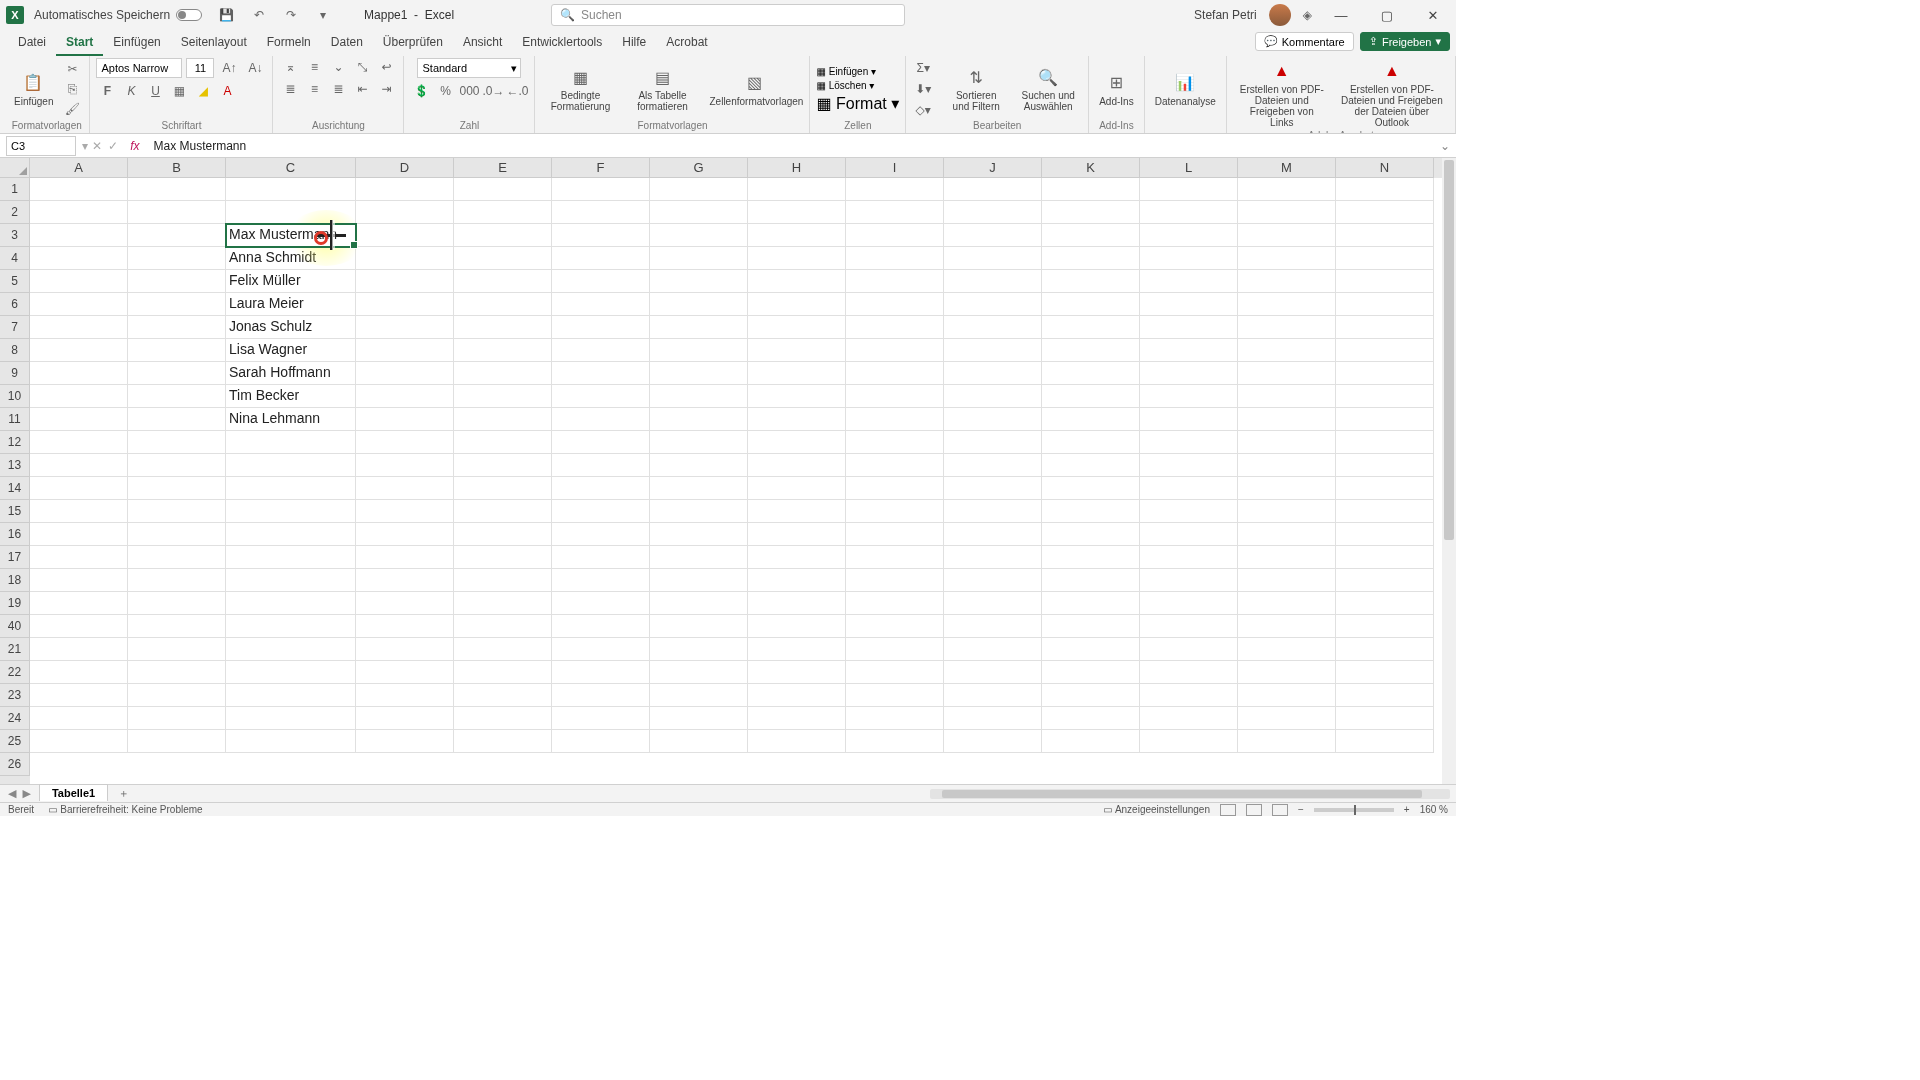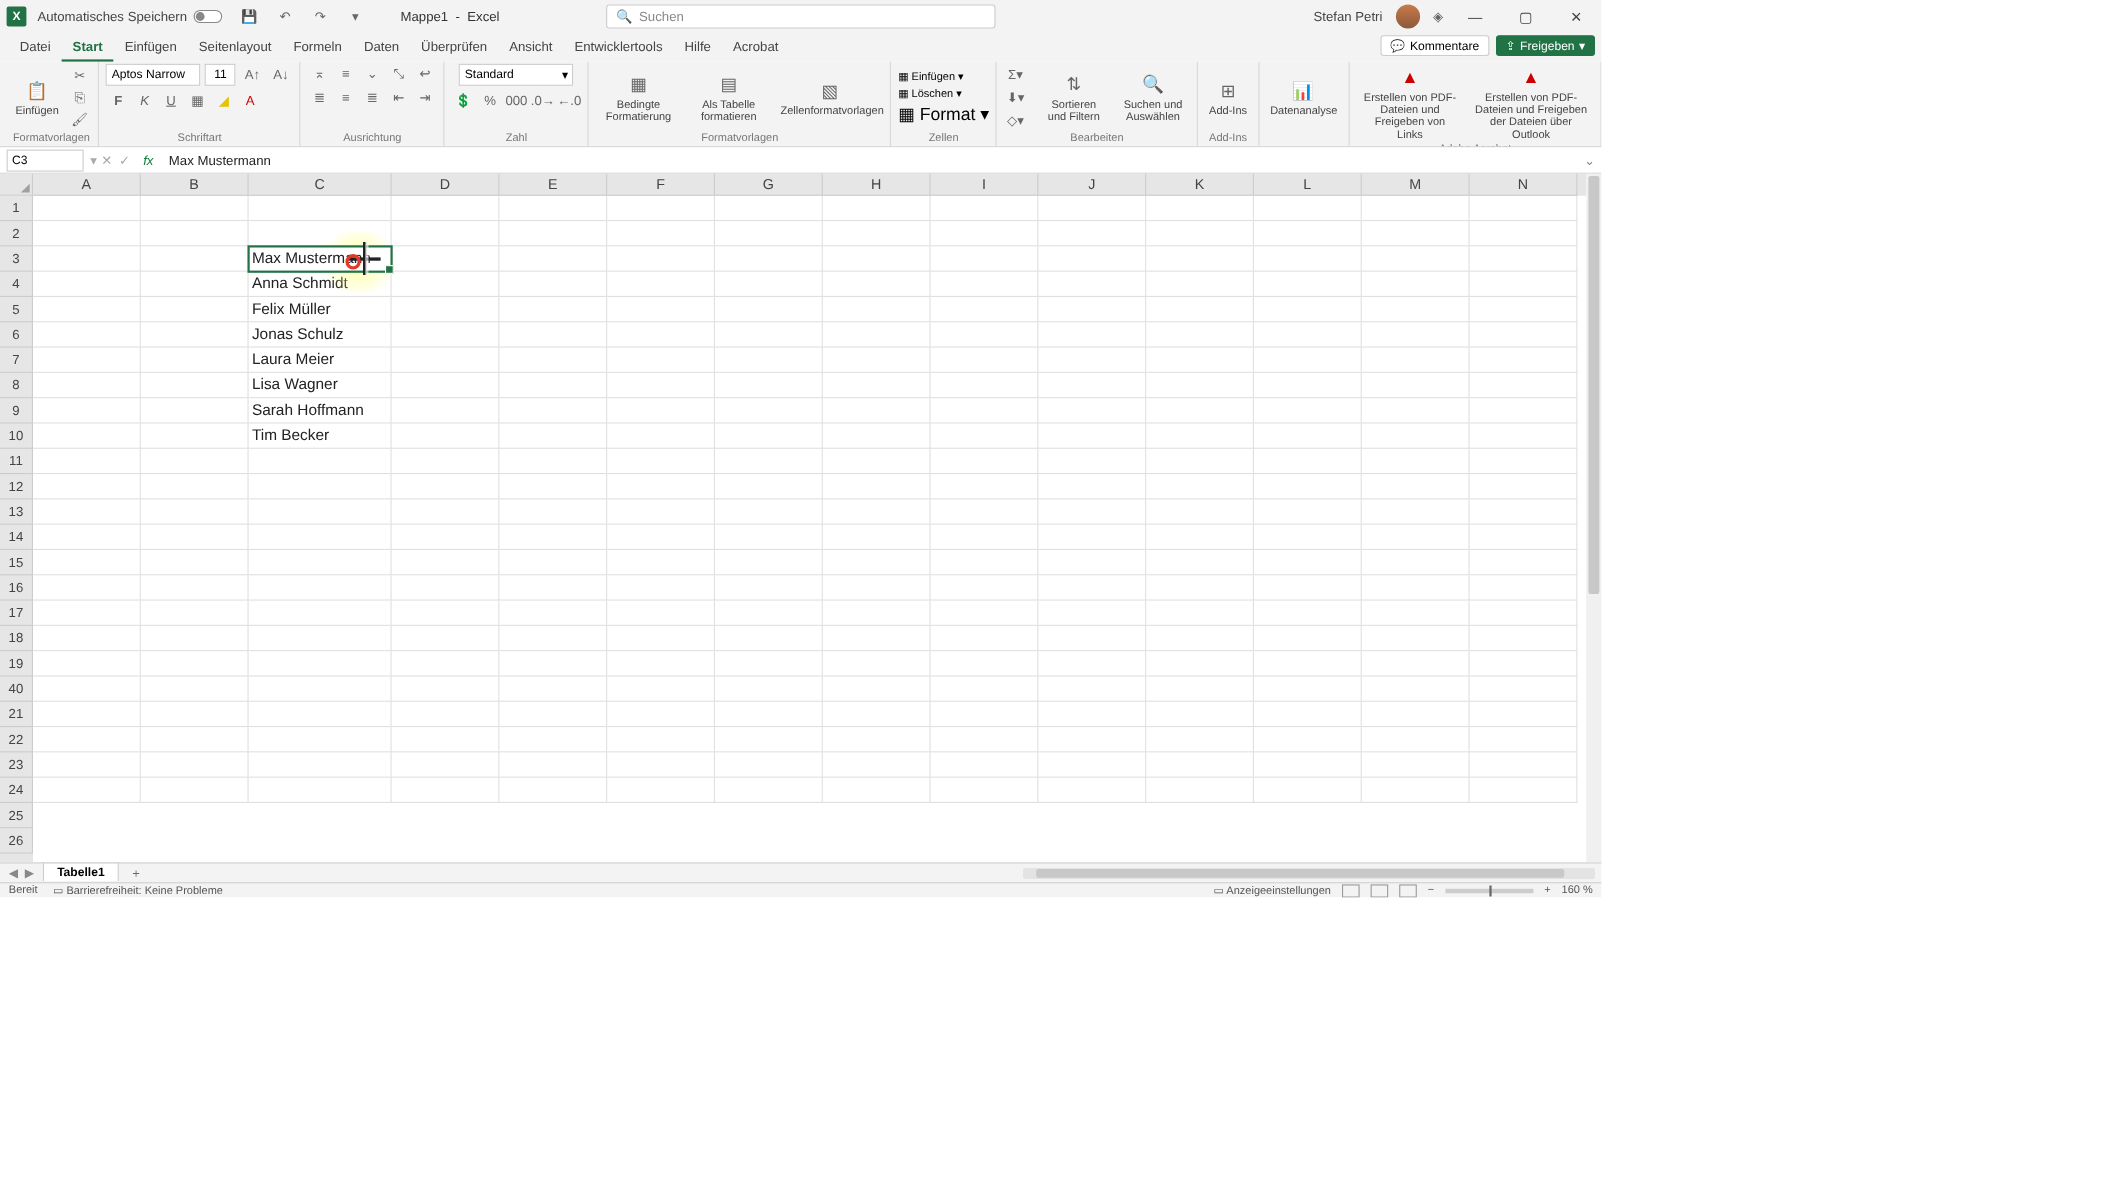--- a/index.html
+++ b/index.html
@@ -36,21 +36,21 @@
 .icobtn .ico { width: 22px; height: 22px; display: flex; align-items: center; justify-content: center; font-size: 16px; color: #666; }
 .mini { width: 22px; height: 18px; display: flex; align-items: center; justify-content: center; color: #666; font-size: 12px; cursor: pointer; border: 1px solid transparent; }
 .fontbox { width: 86px; height: 20px; border: 1px solid #ccc; background: #fff; font-size: 11px; padding: 0 4px; display: flex; align-items: center; }
 .sizebox { width: 28px; height: 20px; border: 1px solid #ccc; background: #fff; font-size: 11px; display: flex; align-items: center; justify-content: center; }
 .numfmt { width: 104px; height: 20px; border: 1px solid #ccc; background: #fff; font-size: 11px; padding: 0 4px; display: flex; align-items: center; justify-content: space-between; }
 .colstack { display: flex; flex-direction: column; gap: 2px; }
 
 
 .fbar { height: 24px; border-bottom: 1px solid #d0d0d0; display: flex; align-items: center; background: #fff; font-size: 12px; }
 .namebox { width: 70px; height: 20px; border: 1px solid #ccc; margin: 0 6px; padding: 0 4px; display: flex; align-items: center; font-size: 11px; }
-.fbar .fx { padding: 0 8px; color: #15803d; font-style: italic; }
+.fbar .fx { padding: 0 8px; color: #be185d; font-style: italic; }
 .fbar .fbtns { display: flex; gap: 6px; color: #aaa; padding: 0 4px; }
 .formula { flex: 1; padding: 0 6px; color: #222; }
 
 
 .gridwrap { position: absolute; top: 158px; bottom: 32px; left: 0; right: 0; background: #fff; }
 .corner { position: absolute; left: 0; top: 0; width: 30px; height: 20px; background: #e6e6e6; border-right: 1px solid #ccc; border-bottom: 1px solid #ccc; }
 .corner::after { content: ""; position: absolute; right: 2px; bottom: 2px; border-left: 8px solid transparent; border-bottom: 8px solid #a0a0a0; }
 .colheads { position: absolute; left: 30px; top: 0; right: 14px; height: 20px; display: flex; background: #e6e6e6; }
 .ch { border-right: 1px solid #ccc; border-bottom: 1px solid #ccc; text-align: center; font-size: 13px; color: #444; line-height: 20px; }
 .rowheads { position: absolute; left: 0; top: 20px; bottom: 0; width: 30px; background: #e6e6e6; }
@@ -426,52 +426,52 @@
         <div class="cell" style="width: 98px;"></div>
         <div class="cell" style="width: 98px;"></div>
         <div class="cell" style="width: 98px;"></div>
         <div class="cell" style="width: 98px;"></div>
         <div class="cell" style="width: 98px;"></div>
         <div class="cell" style="width: 98px;"></div>
       </div>
       <div class="row">
         <div class="cell" style="width: 98px;"></div>
         <div class="cell" style="width: 98px;"></div>
+        <div class="cell" style="width: 130px;">Laura Meier</div>
+        <div class="cell" style="width: 98px;"></div>
+        <div class="cell" style="width: 98px;"></div>
+        <div class="cell" style="width: 98px;"></div>
+        <div class="cell" style="width: 98px;"></div>
+        <div class="cell" style="width: 98px;"></div>
+        <div class="cell" style="width: 98px;"></div>
+        <div class="cell" style="width: 98px;"></div>
+        <div class="cell" style="width: 98px;"></div>
+        <div class="cell" style="width: 98px;"></div>
+        <div class="cell" style="width: 98px;"></div>
+        <div class="cell" style="width: 98px;"></div>
+      </div>
+      <div class="row">
+        <div class="cell" style="width: 98px;"></div>
+        <div class="cell" style="width: 98px;"></div>
         <div class="cell" style="width: 130px;">Jonas Schulz</div>
         <div class="cell" style="width: 98px;"></div>
         <div class="cell" style="width: 98px;"></div>
         <div class="cell" style="width: 98px;"></div>
         <div class="cell" style="width: 98px;"></div>
         <div class="cell" style="width: 98px;"></div>
         <div class="cell" style="width: 98px;"></div>
         <div class="cell" style="width: 98px;"></div>
         <div class="cell" style="width: 98px;"></div>
         <div class="cell" style="width: 98px;"></div>
         <div class="cell" style="width: 98px;"></div>
         <div class="cell" style="width: 98px;"></div>
       </div>
       <div class="row">
         <div class="cell" style="width: 98px;"></div>
         <div class="cell" style="width: 98px;"></div>
-        <div class="cell" style="width: 130px;">Laura Meier</div>
-        <div class="cell" style="width: 98px;"></div>
-        <div class="cell" style="width: 98px;"></div>
-        <div class="cell" style="width: 98px;"></div>
-        <div class="cell" style="width: 98px;"></div>
-        <div class="cell" style="width: 98px;"></div>
-        <div class="cell" style="width: 98px;"></div>
-        <div class="cell" style="width: 98px;"></div>
-        <div class="cell" style="width: 98px;"></div>
-        <div class="cell" style="width: 98px;"></div>
-        <div class="cell" style="width: 98px;"></div>
-        <div class="cell" style="width: 98px;"></div>
-      </div>
-      <div class="row">
-        <div class="cell" style="width: 98px;"></div>
-        <div class="cell" style="width: 98px;"></div>
         <div class="cell" style="width: 130px;">Lisa Wagner</div>
         <div class="cell" style="width: 98px;"></div>
         <div class="cell" style="width: 98px;"></div>
         <div class="cell" style="width: 98px;"></div>
         <div class="cell" style="width: 98px;"></div>
         <div class="cell" style="width: 98px;"></div>
         <div class="cell" style="width: 98px;"></div>
         <div class="cell" style="width: 98px;"></div>
         <div class="cell" style="width: 98px;"></div>
         <div class="cell" style="width: 98px;"></div>
@@ -491,20 +491,36 @@
         <div class="cell" style="width: 98px;"></div>
         <div class="cell" style="width: 98px;"></div>
         <div class="cell" style="width: 98px;"></div>
         <div class="cell" style="width: 98px;"></div>
         <div class="cell" style="width: 98px;"></div>
       </div>
       <div class="row">
         <div class="cell" style="width: 98px;"></div>
         <div class="cell" style="width: 98px;"></div>
         <div class="cell" style="width: 130px;">Tim Becker</div>
+        <div class="cell" style="width: 98px;"></div>
+        <div class="cell" style="width: 98px;"></div>
+        <div class="cell" style="width: 98px;"></div>
+        <div class="cell" style="width: 98px;"></div>
+        <div class="cell" style="width: 98px;"></div>
+        <div class="cell" style="width: 98px;"></div>
+        <div class="cell" style="width: 98px;"></div>
+        <div class="cell" style="width: 98px;"></div>
+        <div class="cell" style="width: 98px;"></div>
+        <div class="cell" style="width: 98px;"></div>
+        <div class="cell" style="width: 98px;"></div>
+      </div>
+      <div class="row">
+        <div class="cell" style="width: 98px;"></div>
+        <div class="cell" style="width: 98px;"></div>
+        <div class="cell" style="width: 130px;">Nina Lehmann</div>
         <div class="cell" style="width: 98px;"></div>
         <div class="cell" style="width: 98px;"></div>
         <div class="cell" style="width: 98px;"></div>
         <div class="cell" style="width: 98px;"></div>
         <div class="cell" style="width: 98px;"></div>
         <div class="cell" style="width: 98px;"></div>
         <div class="cell" style="width: 98px;"></div>
         <div class="cell" style="width: 98px;"></div>
         <div class="cell" style="width: 98px;"></div>
         <div class="cell" style="width: 98px;"></div>

